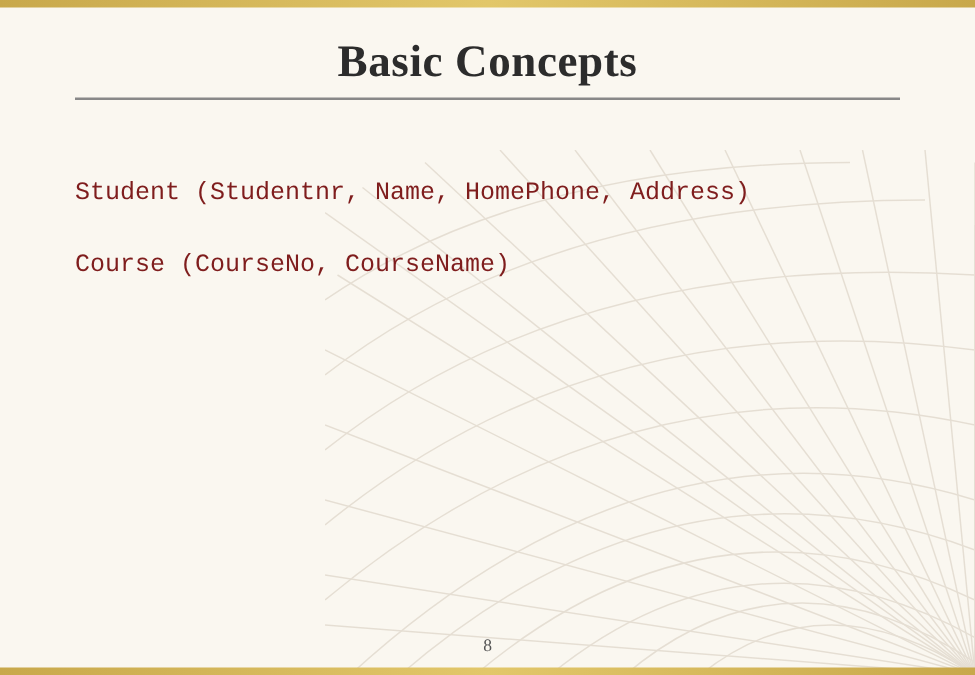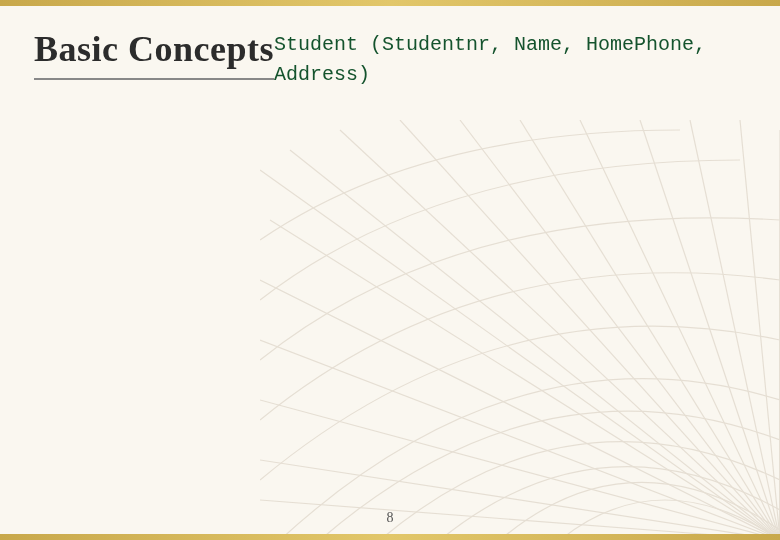--- a/index.html
+++ b/index.html
@@ -62,22 +62,24 @@
       right: 0;
       height: 6px;
       background: linear-gradient(to right, #c8a84b, #e2c76a, #c8a84b);
       z-index: 2;
     }
 
     .content-area {
       position: relative;
       z-index: 1;
       display: flex;
+      flex-direction: column;
       height: 100%;
-      padding: 0 34px;
+      padding: 0 60px;
+      gap: 20px;
     }
 
     
     .title-section {
       padding-top: 28px;
       padding-bottom: 10px;
       text-align: center;
     }
 
     .slide-title {
@@ -106,21 +108,21 @@
       gap: 0;
     }
 
     .text-block {
       margin-bottom: 28px;
     }
 
     .code-text {
       font-family: 'Courier New', Courier, monospace;
       font-size: 20px;
-      color: #14532d;
+      color: #7f1d1d;
       line-height: 1.5;
       white-space: pre-wrap;
     }
 
     
     .page-number {
       position: absolute;
       bottom: 14px;
       left: 0;
       right: 0;
@@ -184,19 +186,22 @@
 
     <div class="title-section">
       <h1 class="slide-title">Basic Concepts</h1>
       <div class="title-underline"></div>
     </div>
 
     <div class="body-section">
       <div class="text-block">
         <span class="code-text">Student (Studentnr, Name, HomePhone, Address)</span>
       </div>
+      <div class="text-block">
+        <span class="code-text">Course (CourseNo, CourseName)</span>
+      </div>
     </div>
   </div>
 
   <div class="page-number">8</div>
 
   <div class="bottom-border"></div>
 </div>
 
 </body></html>

